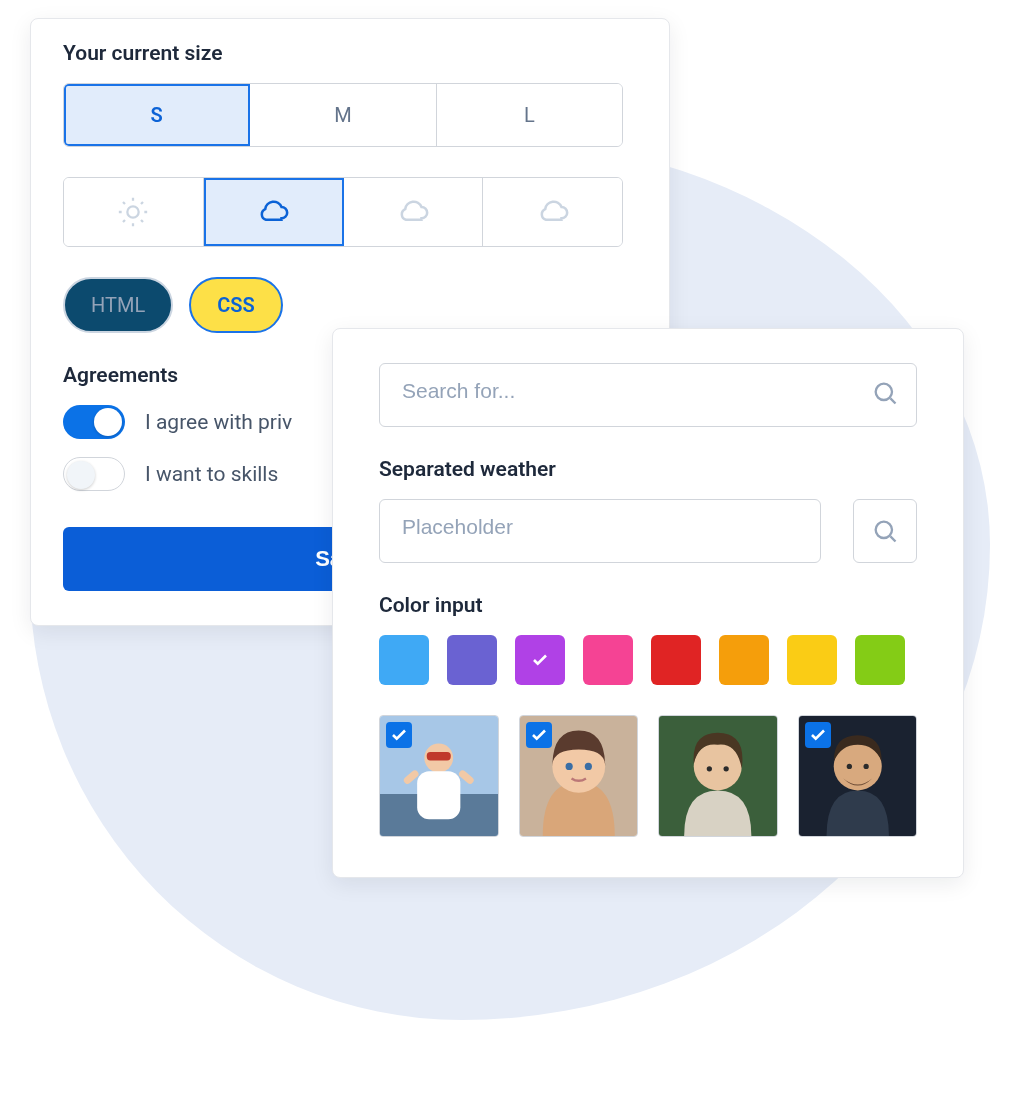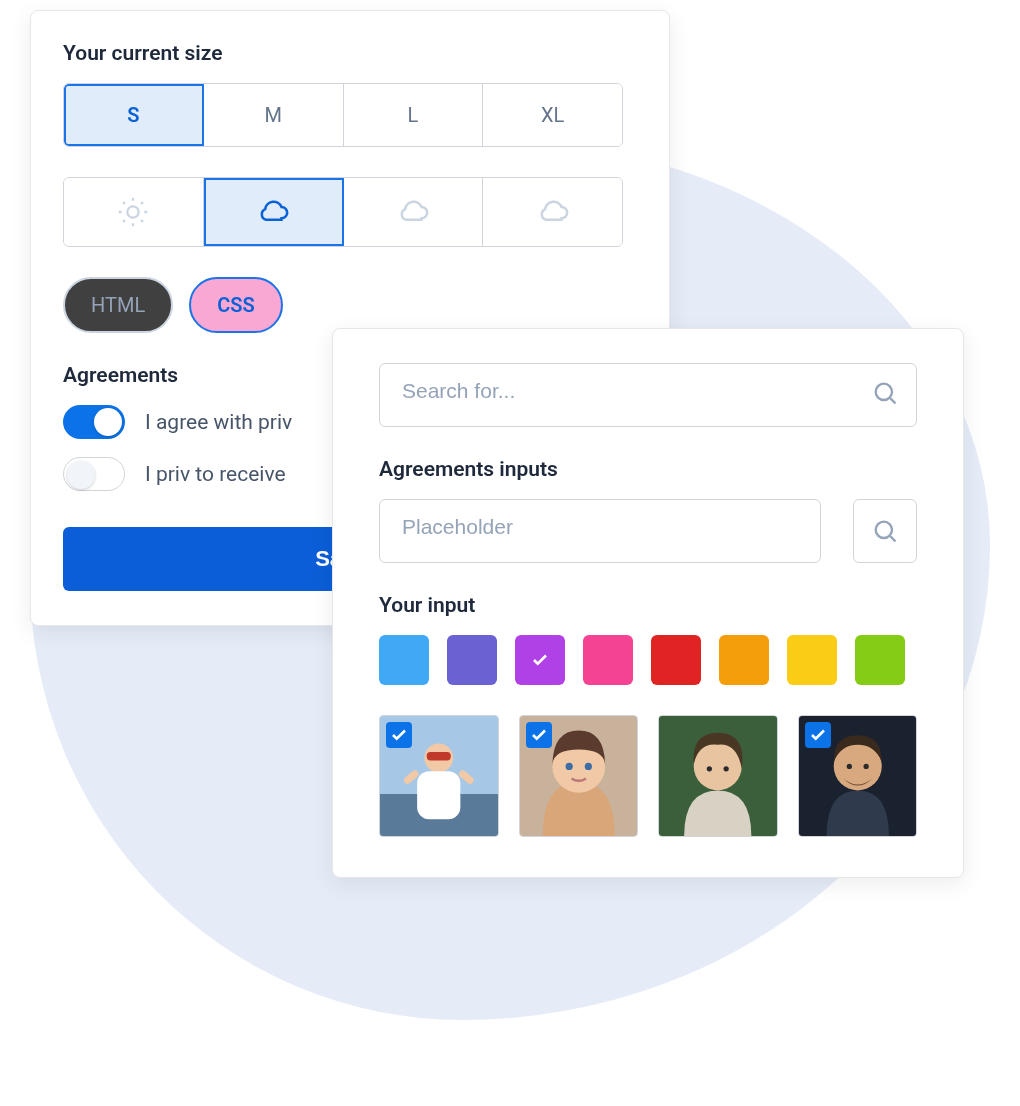--- a/index.html
+++ b/index.html
@@ -23,23 +23,23 @@
   }
   .card {
     position: absolute;
     background: #fff;
     border: 1px solid #e5e7eb;
     border-radius: 8px;
     box-shadow: 0 6px 22px rgba(15,23,42,0.08);
   }
   .card-a {
     left: 30px;
-    top: 10px;
+    top: 18px;
     width: 640px;
-    padding: 30px 32px 34px 32px;
+    padding: 22px 32px 34px 32px;
     z-index: 1;
   }
   .card-b {
     left: 332px;
     top: 328px;
     width: 632px;
     padding: 34px 46px 40px 46px;
     z-index: 2;
   }
   .section-label {
@@ -114,26 +114,26 @@
     height: 56px;
     padding: 0 26px;
     border-radius: 999px;
     border: 2px solid #cbd5e1;
     color: #94a3b8;
     font-size: 20px;
     display: flex;
     align-items: center;
     justify-content: center;
     cursor: pointer;
-    background: #404040;
+    background: #0c4a6e;
   }
   .pill.selected {
     border-color: #1a73e8;
     color: #0b62d6;
-    background: #f9a8d4;
+    background: #fde047;
     font-weight: 600;
   }
 
   
   .toggle-row {
     display: flex;
     align-items: center;
     gap: 20px;
     margin-bottom: 18px;
     font-size: 21px;
@@ -267,23 +267,20 @@
     <div class="section-label">Your current size</div>
     <div class="seg">
       <div class="seg-item selected">
           <span>S</span>
         </div>
       <div class="seg-item">
           <span>M</span>
         </div>
       <div class="seg-item">
           <span>L</span>
-        </div>
-      <div class="seg-item">
-          <span>XL</span>
         </div>
     </div>
   </div>
 
   <div class="section">
     <div class="weather">
       <div class="weather-item">
         <svg class="icon-lg" viewBox="0 0 24 24" fill="none" stroke="currentColor" stroke-width="1.6">
             <circle cx="12" cy="12" r="4"></circle>
             <line x1="12" y1="2" x2="12" y2="4"></line>
@@ -330,21 +327,21 @@
     <div class="toggle-row">
       <div class="toggle on">
           <div class="knob"></div>
         </div>
       <span>I agree with priv</span>
     </div>
     <div class="toggle-row">
       <div class="toggle off">
           <div class="knob"></div>
         </div>
-      <span>I priv to receive</span>
+      <span>I want to skills</span>
     </div>
   </div>
 
   <button class="save-btn"><span>Save c</span></button>
 </div>
 
 <div class="card card-b">
 
   <div class="section">
     <div class="input-wrap">
@@ -352,34 +349,34 @@
       <span class="search-ico-inside">
         <svg class="icon" viewBox="0 0 24 24" fill="none" stroke="currentColor" stroke-width="2">
             <circle cx="11" cy="11" r="7"></circle>
             <line x1="21" y1="21" x2="16.65" y2="16.65"></line>
           </svg>
       </span>
     </div>
   </div>
 
   <div class="section">
-    <div class="section-label">Agreements inputs</div>
+    <div class="section-label">Separated weather</div>
     <div class="sep-row">
       <input class="text-input" placeholder="Placeholder" style="">
       <div class="sep-btn">
         <svg class="icon" viewBox="0 0 24 24" fill="none" stroke="currentColor" stroke-width="2">
             <circle cx="11" cy="11" r="7"></circle>
             <line x1="21" y1="21" x2="16.65" y2="16.65"></line>
           </svg>
       </div>
     </div>
   </div>
 
   <div class="section">
-    <div class="section-label">Your input</div>
+    <div class="section-label">Color input</div>
     <div class="swatches">
       <div class="swatch" style="background:#3fa9f5"></div>
       <div class="swatch" style="background:#6a62d2"></div>
       <div class="swatch" style="background:#b041e6">
         <svg class="check-sm" viewBox="0 0 24 24" fill="none" stroke="currentColor" stroke-width="3.5">
             <polyline points="20 6 9 17 4 12"></polyline>
           </svg>
       </div>
       <div class="swatch" style="background:#f54394"></div>
       <div class="swatch" style="background:#e02424"></div>

